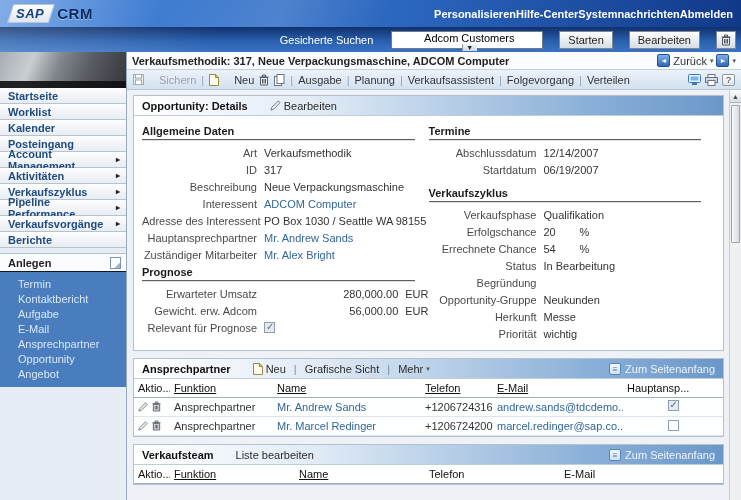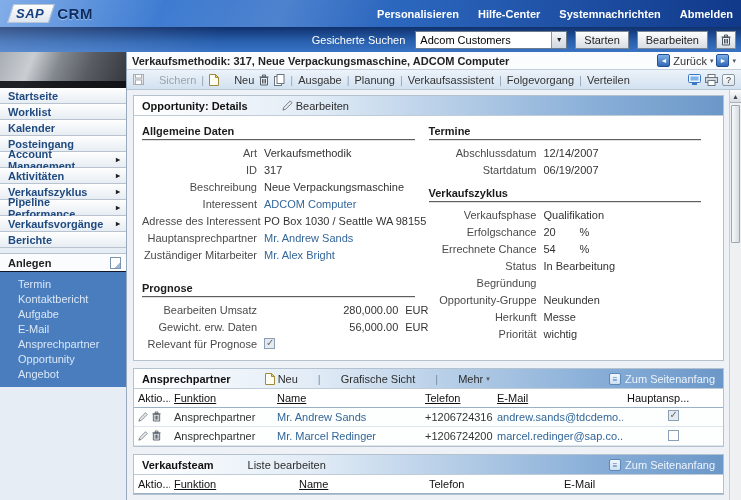--- a/index.html
+++ b/index.html
@@ -7,30 +7,30 @@
 
   
   .top-banner { height:27px; position:relative; display:flex; align-items:center; justify-content:space-between; padding:0 8px 0 10px;
     background:
       linear-gradient(115deg, rgba(255,255,255,.30) 0%, rgba(255,255,255,0) 22%, rgba(255,255,255,.12) 38%, rgba(255,255,255,0) 52%),
       linear-gradient(to right, #4c8ade 0%, #2b66bd 55%, #11398a 100%); }
   .brand { display:flex; align-items:center; gap:5px; }
   .sap-box { background:linear-gradient(#fdfdfd,#dfe6ee); padding:1px 7px 1px 5px; transform:skewX(-18deg); border:1px solid #b9c6d8; }
   .sap-box span { display:inline-block; transform:skewX(18deg); font-weight:bold; font-style:italic; font-size:13px; color:#16407f; letter-spacing:.5px; }
   .crm-txt { font-weight:bold; font-size:15px; color:#0d2b5e; text-shadow:0 1px 1px rgba(255,255,255,.45); letter-spacing:.5px; }
-  .top-links { display:flex; gap:19px; }
+  .top-links { display:flex; gap:0; }
   .top-links span { color:#fff; font-weight:bold; cursor:pointer; }
 
   
-  .search-band { height:25px; display:flex; align-items:center; justify-content:flex-end; gap:8px; padding:0 5px;
+  .search-band { height:25px; display:flex; align-items:center; justify-content:flex-end; gap:16px; padding:0 5px;
     background:
       linear-gradient(110deg, rgba(255,255,255,.18) 0%, rgba(255,255,255,0) 30%),
       linear-gradient(to bottom, #10316e 0%, #2a62b0 60%, #3a73c4 100%); }
   .search-label { color:#fff; margin-right:2px; }
-  .combo { width:152px; height:18px; background:#fff; border:1px solid #6b7b8c; display:flex; align-items:center; justify-content:space-between; padding-left:4px; }
+  .combo { width:152px; height:18px; background:#fff; border:1px solid #6b7b8c; display:flex; align-items:center; justify-content:space-between; padding-left:4px;flex-direction:column; }
   .combo .arrow-btn { width:15px; height:16px; background:linear-gradient(#f4f6f8,#cfd7df); border-left:1px solid #8a97a5; display:flex; align-items:center; justify-content:center; font-size:7px; color:#222; }
   .btn { height:18px; background:linear-gradient(#fefefe,#d7dde4); border:1px solid #7d8893; padding:0 8px; display:flex; align-items:center; color:#222; cursor:pointer; }
   .btn.icon-only { padding:0 4px; }
 
   
   .main-row { display:flex; height:448px; }
   .sidebar { width:127px; background:#e7edf4; border-right:1px solid #98a9bb; display:flex; flex-direction:column; }
   .sidebar-photo { height:36px;
     background:
       linear-gradient(to top, rgba(15,15,18,.9) 0, rgba(15,15,18,.9) 7px, transparent 7px),
@@ -57,21 +57,21 @@
   .tb-item.disabled { color:#9aa4ad; cursor:default; }
   .toolbar-right { margin-left:auto; display:flex; align-items:center; gap:4px; }
   .help-box { width:13px; height:12px; background:linear-gradient(#fefefe,#dfe5ea); border:1px solid #8a97a5; font-size:9px; color:#333; display:flex; align-items:center; justify-content:center; border-radius:2px; }
 
   .scroll-area { position:relative; flex:1; padding:5px 17px 0 6px; overflow:hidden; }
   .scrollbar { position:absolute; top:0; right:0; width:12px; height:100%; background:#eef0f2; border-left:1px solid #c5cdd5; }
   .sb-up { height:13px; background:linear-gradient(#fdfdfd,#d9dee3); border-bottom:1px solid #aab2ba; text-align:center; font-size:7px; line-height:13px; color:#445; cursor:pointer; }
   .sb-thumb { position:absolute; top:15px; left:1px; width:9px; height:138px; background:linear-gradient(to right,#f7f9fb,#d6dce2); border:1px solid #9aa6b2; border-radius:1px; cursor:pointer; }
 
   .panel { background:#fff; border:1px solid #b4c1ce; margin-bottom:7px; }
-  .panel-header { height:20px; display:flex; align-items:center; padding:0 8px; gap:20px;
+  .panel-header { height:20px; display:flex; align-items:center; padding:0 8px; gap:8px;
     background:linear-gradient(to right, #ffffff 0%, #e2ecf6 30%, #89afd8 78%, #6b97c8 100%); border-bottom:1px solid #c0ccd8; }
   .panel-header .ph-title { font-weight:bold; color:#111; margin-right:14px; }
   .ph-action { display:flex; align-items:center; gap:3px; color:#2c2c2c; cursor:pointer; }
   .ph-sep { color:#7b8ea3; }
   .ph-right { margin-left:auto; display:flex; align-items:center; gap:4px; color:#ecf4fd; cursor:pointer; }
   .zt-ico { width:12px; height:12px; background:linear-gradient(#f2f7fc,#cde0f3); border:1px solid #5c88b8; color:#3a6fb0; font-size:8px; line-height:11px; text-align:center; border-radius:2px; }
 
   .details-body { display:flex; padding:6px 8px 8px 8px; }
   .dcol { width:50%; }
   .sec-title { font-weight:bold; color:#1c1c1c; border-bottom:1px solid #5e5e5e; box-shadow:0 1px 0 rgba(0,0,0,.12); padding:3px 0 2px; margin-bottom:4px; margin-right:14px; }
@@ -315,28 +315,28 @@
               </div>
             <div class="fieldrow">
                 <span class="flabel">Hauptansprechpartner</span>
                 <a class="val-link">Mr. Andrew Sands</a>
               </div>
             <div class="fieldrow">
                 <span class="flabel">Zuständiger Mitarbeiter</span>
                 <a class="val-link">Mr. Alex Bright</a>
               </div>
 
-            <div class="sec-title" style="margin-top:16px;">Prognose</div>
-            <div class="fieldrow">
-                <span class="flabel">Bearbeiten Umsatz</span>
+            <div class="sec-title" style="margin-top:0;">Prognose</div>
+            <div class="fieldrow">
+                <span class="flabel">Erwarteter Umsatz</span>
                 <span class="fvalue amount">280,000.00</span>
                 <span class="fvalue">EUR</span>
               </div>
             <div class="fieldrow">
-                <span class="flabel">Gewicht. erw. Daten</span>
+                <span class="flabel">Gewicht. erw. Adcom</span>
                 <span class="fvalue amount">56,000.00</span>
                 <span class="fvalue">EUR</span>
               </div>
             <div class="fieldrow">
                 <span class="flabel">Relevant für Prognose</span>
                 <span class="checkbox" data-checked="true"></span>
               </div>
           </div>
 
           <div class="dcol col-r">

